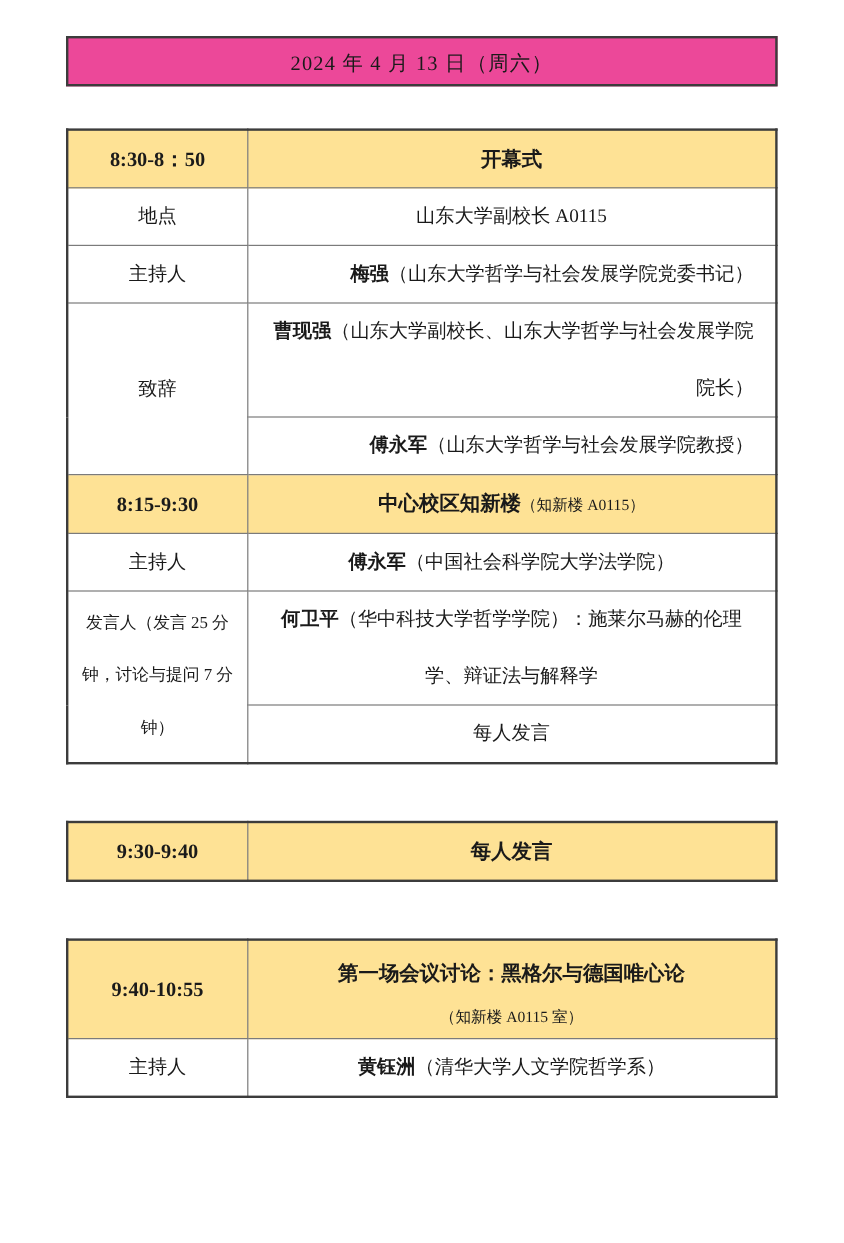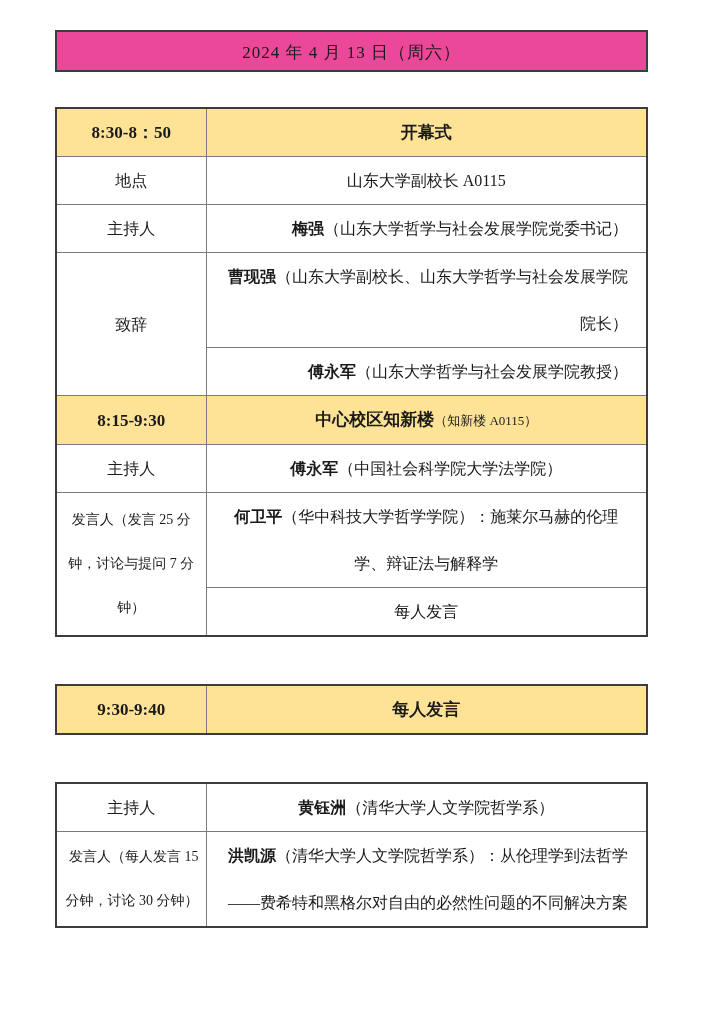--- a/index.html
+++ b/index.html
@@ -110,22 +110,25 @@
     </tr>
   </tbody>
 </table>
 
 <table class="sched gap-lg">
   <colgroup>
       <col class="c1">
       <col class="c2">
     </colgroup>
   <tbody>
+    <tr class="hl">
+      <td class="time">9:40-10:55</td>
+      <td class="hdr2">
+        <span class="t">第一场会议讨论：黑格尔与德国唯心论</span>
+        <span class="note">（知新楼 A0115 室）</span>
+      </td>
+    </tr>
     <tr>
       <td>主持人</td>
       <td><b>黄钰洲</b><span>（清华大学人文学院哲学系）</span></td>
-    </tr>
-    <tr>
-      <td class="lbl-sm l">发言人（每人发言 15 分钟，讨论 30 分钟）</td>
-      <td class="l"><b>洪凯源</b><span>（清华大学人文学院哲学系）：从伦理学到法哲学——费希特和黑格尔对自由的必然性问题的不同解决方案</span></td>
     </tr>
   </tbody>
 </table>
 
 </body></html>

